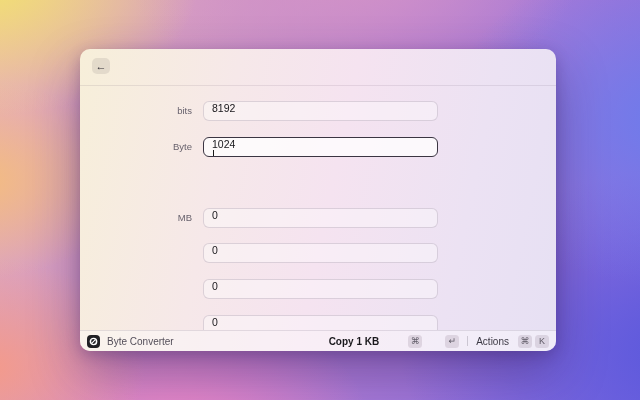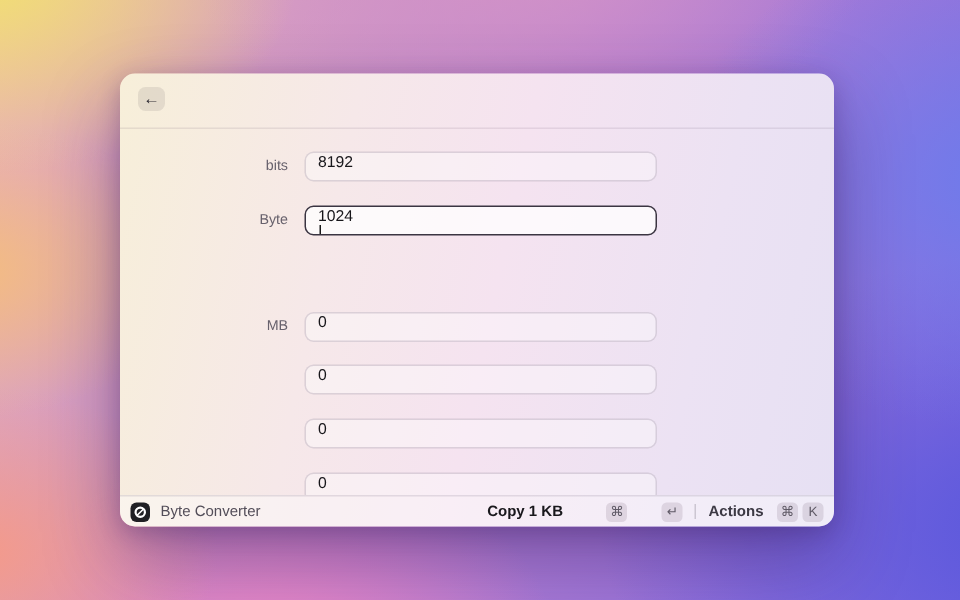--- a/index.html
+++ b/index.html
@@ -59,21 +59,21 @@
     border-top:1px solid rgba(60,40,70,0.12);
     display:flex; align-items:center; padding:0 7px; box-sizing:border-box;margin-top:44px;
   }
   .ext-icon {
     width:13px; height:13px; border-radius:4px; background:#202024;
     display:flex; align-items:center; justify-content:center; flex:0 0 auto;
   }
   .app-name { margin-left:7px; font-size:10px; color:#534e59; }
   .footer-right { margin-left:auto; display:flex; align-items:center; }
   .action-label { font-size:10px; font-weight:700; color:#19181c; margin-right:6px; }
-  .action-label.secondary { font-weight:700; color:#3c3944; }
+  .action-label.secondary { font-weight:400; color:#3c3944; }
   .keycap {
     width:14px; height:13px; border-radius:3.5px; margin-left:3px;
     background:rgba(120,100,120,0.18); color:#5f5a66;
     font-size:9px; display:flex; align-items:center; justify-content:center;
   }
   .sep { width:1px; height:10px; background:rgba(30,20,40,0.18); margin:0 8px; }
 </style>
 </head>
 <body>
 

